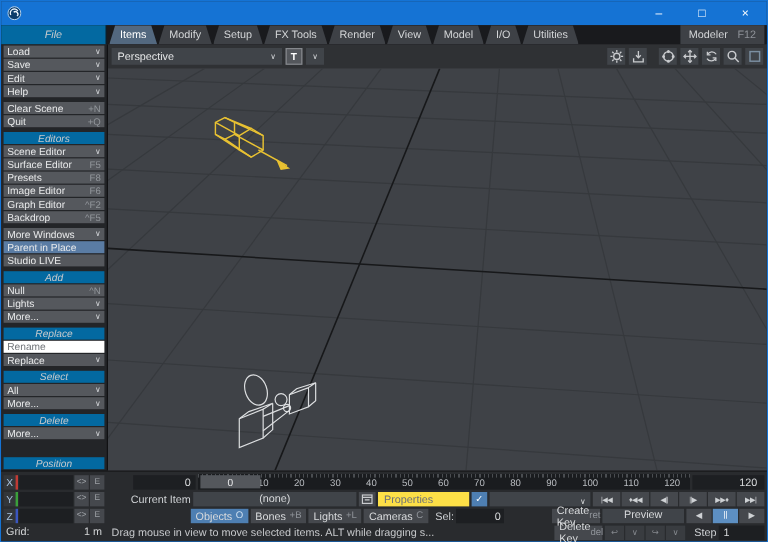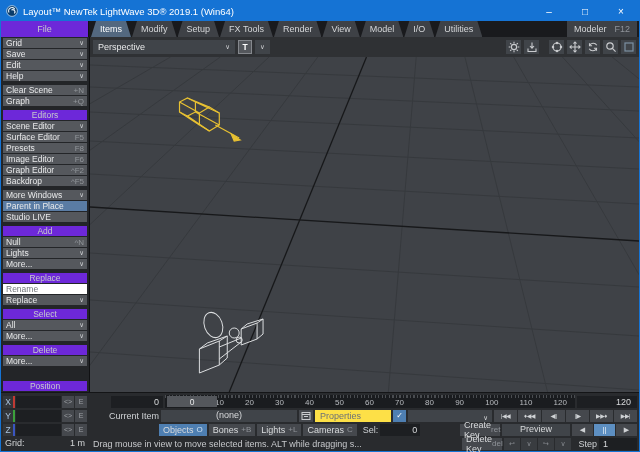--- a/index.html
+++ b/index.html
@@ -10,21 +10,21 @@
 
   
   .titlebar { height:20px; background:#1573d4; display:flex; align-items:center;
     padding-left:5px; gap:5px; font-size:9.5px; color:#fff; flex:0 0 auto; }
   .win-controls { margin-left:auto; display:flex; height:100%; }
   .win-btn { width:36px; display:flex; align-items:center; justify-content:center;
     font-size:10px; color:#fff; }
 
   
   .menurow { height:16px; background:#191a1d; display:flex; align-items:stretch; flex:0 0 auto; }
-  .file-header, .shead { background:#6d28d9; color:#c6c9cc; }
+  .file-header, .shead { background:#0369a1; color:#c6c9cc;font-style:italic; }
   .file-header { width:88px; font-size:9px; display:flex; align-items:center;
     justify-content:center; border-right:1px solid #101113; }
   .tabs { display:flex; align-items:stretch; padding-left:2px; }
   .tab { padding:0 9px; margin-right:1px; background:#3e4146; color:#d4d6d8; font-size:9px;
     display:flex; align-items:center; clip-path:polygon(5px 0, calc(100% - 5px) 0, 100% 100%, 0 100%); }
   .tab.active { background:#53687f; color:#fff; }
   .modeler-btn { margin-left:auto; margin-right:2px; background:#3e4146; padding:0 7px;
     display:flex; align-items:center; gap:8px; font-size:9px; color:#d4d6d8; }
   .modeler-btn .sc { color:#8f9399; }
 
@@ -137,21 +137,20 @@
 </head>
 <body>
 
 <div class="window">
 
   <div class="titlebar">
     <svg width="12" height="12" viewBox="0 0 12 12">
       <circle cx="6" cy="6" r="5.4" fill="#0a3c6b" stroke="#bdd9f2" stroke-width="0.8"></circle>
       <path d="M3,7.5 A3.2,3.2 0 0 1 8.8,4.2 M8.2,8.4 A2 2 0 0 0 5.4,5.2" fill="none" stroke="#e8f2fb" stroke-width="1.1"></path>
     </svg>
-    <span>Layout™ NewTek LightWave 3D® 2019.1 (Win64)</span>
     <div class="win-controls">
       <div class="win-btn">–</div>
       <div class="win-btn">□</div>
       <div class="win-btn">×</div>
     </div>
   </div>
 
   <div class="menurow">
     <div class="file-header">File</div>
     <div class="tabs">
@@ -169,21 +168,21 @@
       <span>Modeler</span>
       <span class="sc">F12</span>
     </div>
   </div>
 
   <div class="main">
 
     <div class="sidebar">
       <div class="sgroup">
         <div class="sbtn">
-            <span class="lbl">Grid</span>
+            <span class="lbl">Load</span>
             <span class="chev">∨</span>
           </div>
         <div class="sbtn">
             <span class="lbl">Save</span>
             <span class="chev">∨</span>
           </div>
         <div class="sbtn">
             <span class="lbl">Edit</span>
             <span class="chev">∨</span>
           </div>
@@ -191,21 +190,21 @@
             <span class="lbl">Help</span>
             <span class="chev">∨</span>
           </div>
       </div>
       <div class="sgroup">
         <div class="sbtn">
             <span class="lbl">Clear Scene</span>
             <span class="sc">+N</span>
           </div>
         <div class="sbtn">
-            <span class="lbl">Graph</span>
+            <span class="lbl">Quit</span>
             <span class="sc">+Q</span>
           </div>
       </div>
       <div class="sgroup">
         <div class="shead">Editors</div>
         <div class="sbtn">
             <span class="lbl">Scene Editor</span>
             <span class="chev">∨</span>
           </div>
         <div class="sbtn">

